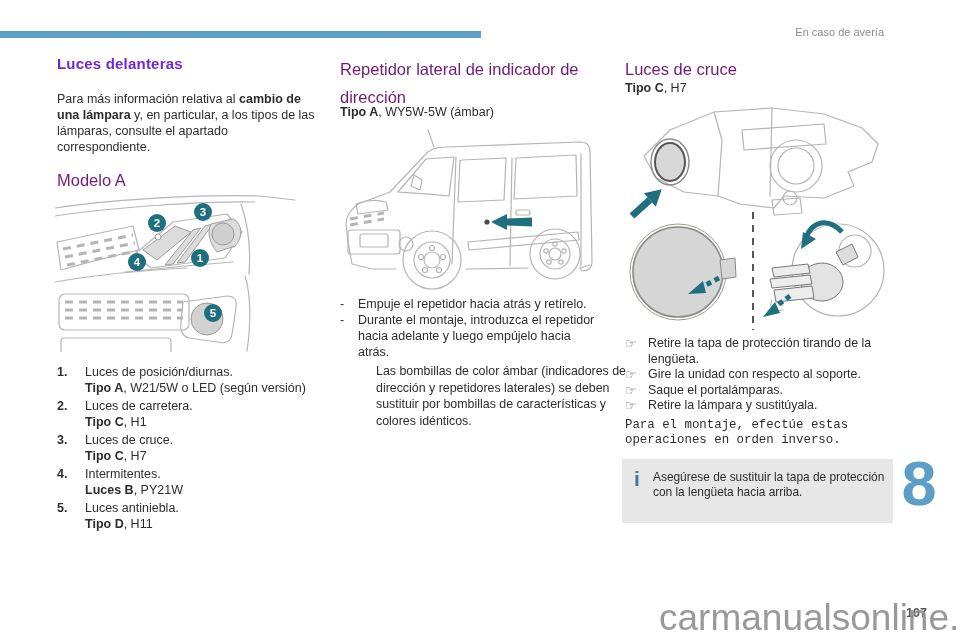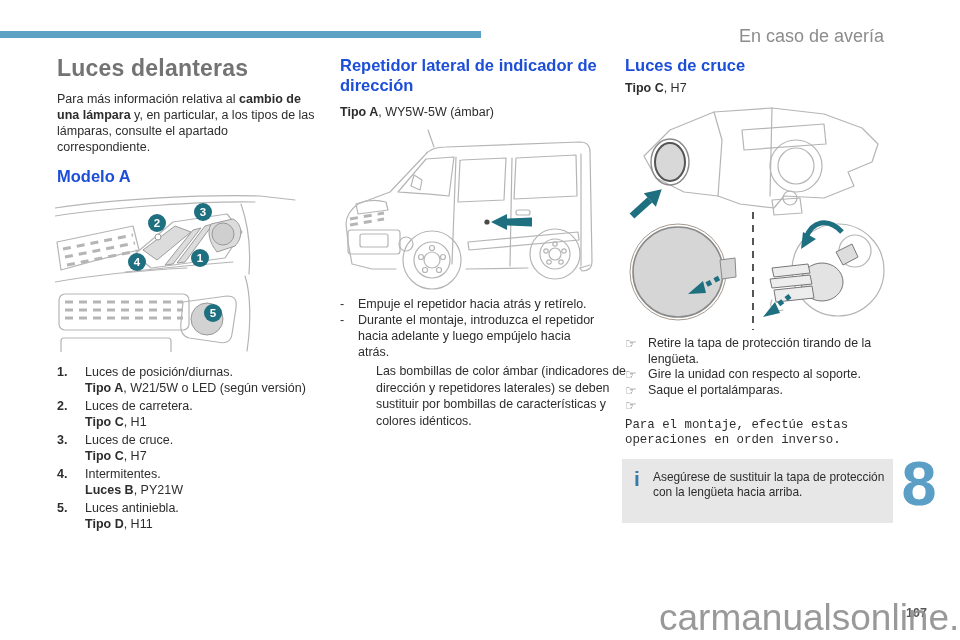--- a/index.html
+++ b/index.html
@@ -2,24 +2,24 @@
 <html style="--accent-teal: #1e6f80; --bar-blue: #5da1c5; --chapter-blue: #5b9ec6; --info-blue: #3779a9; --infobox-bg: #e7e7e7; --text: #2d2d2d; --muted: #8c8c8c; --line-art: #b5b5b5; --watermark: #919191;"><head>
 <meta charset="utf-8">
 <style>
   html,body { margin:0; padding:0; background:#fff; }
   .page {
     position:relative; width:960px; height:640px; background:#ffffff;
     font-family:"Liberation Sans", sans-serif; color:var(--text,#2d2d2d);
     overflow:hidden;
   }
   .topbar { position:absolute; left:0; top:31px; width:481px; height:7px; background:var(--bar-blue,#5da1c5); }
-  .header-label { position:absolute; top:26px; right:76px; font-size:18px; color:var(--muted,#8c8c8c);text-align:right; }
-
-  .h1 { position:absolute; left:57px; top:55px; font-size:23px; font-weight:bold; color:#737373; letter-spacing:0.2px; }
-  .h2 { font-size:16.5px; font-weight:bold; color:#1d4ed8; line-height:20px; }
+  .header-label { position:absolute; top:26px; right:76px; font-size:11px; color:var(--muted,#8c8c8c);text-align:right; }
+
+  .h1 { position:absolute; left:57px; top:55px; font-size:15px; font-weight:bold; color:#6d28d9; letter-spacing:0.2px; }
+  .h2 { font-size:16.5px; font-weight:normal; color:#701a75; line-height:28px; }
   .body-txt { font-size:12.5px; line-height:16px; color:var(--text,#2d2d2d); }
   b, .bold { font-weight:bold; }
 
   .intro { position:absolute; left:57px; top:91px; width:258px; }
   .modelo { position:absolute; left:57px; top:166px; }
 
   .car-illus { position:absolute; left:55px; top:192px; width:265px; height:160px; }
   .van-illus { position:absolute; left:338px; top:124px; width:274px; height:172px; }
   .head-illus { position:absolute; left:622px; top:100px; width:268px; height:235px; }
 
@@ -257,20 +257,21 @@
     <div class="hand-item">
       <span class="hand">☞</span>
       <span>Gire la unidad con respecto al soporte.</span>
     </div>
     <div class="hand-item">
       <span class="hand">☞</span>
       <span>Saque el portalámparas.</span>
     </div>
     <div class="hand-item">
       <span class="hand">☞</span>
+      <span>Retire la lámpara y sustitúyala.</span>
     </div>
     <div class="outro">Para el montaje, efectúe estas operaciones en orden inverso.</div>
   </div>
 
   <div class="info-box">
     <span class="info-i">i</span>
     <div class="info-txt">Asegúrese de sustituir la tapa de protección con la lengüeta hacia arriba.</div>
   </div>
 
   <div class="chapter-num">8</div>

